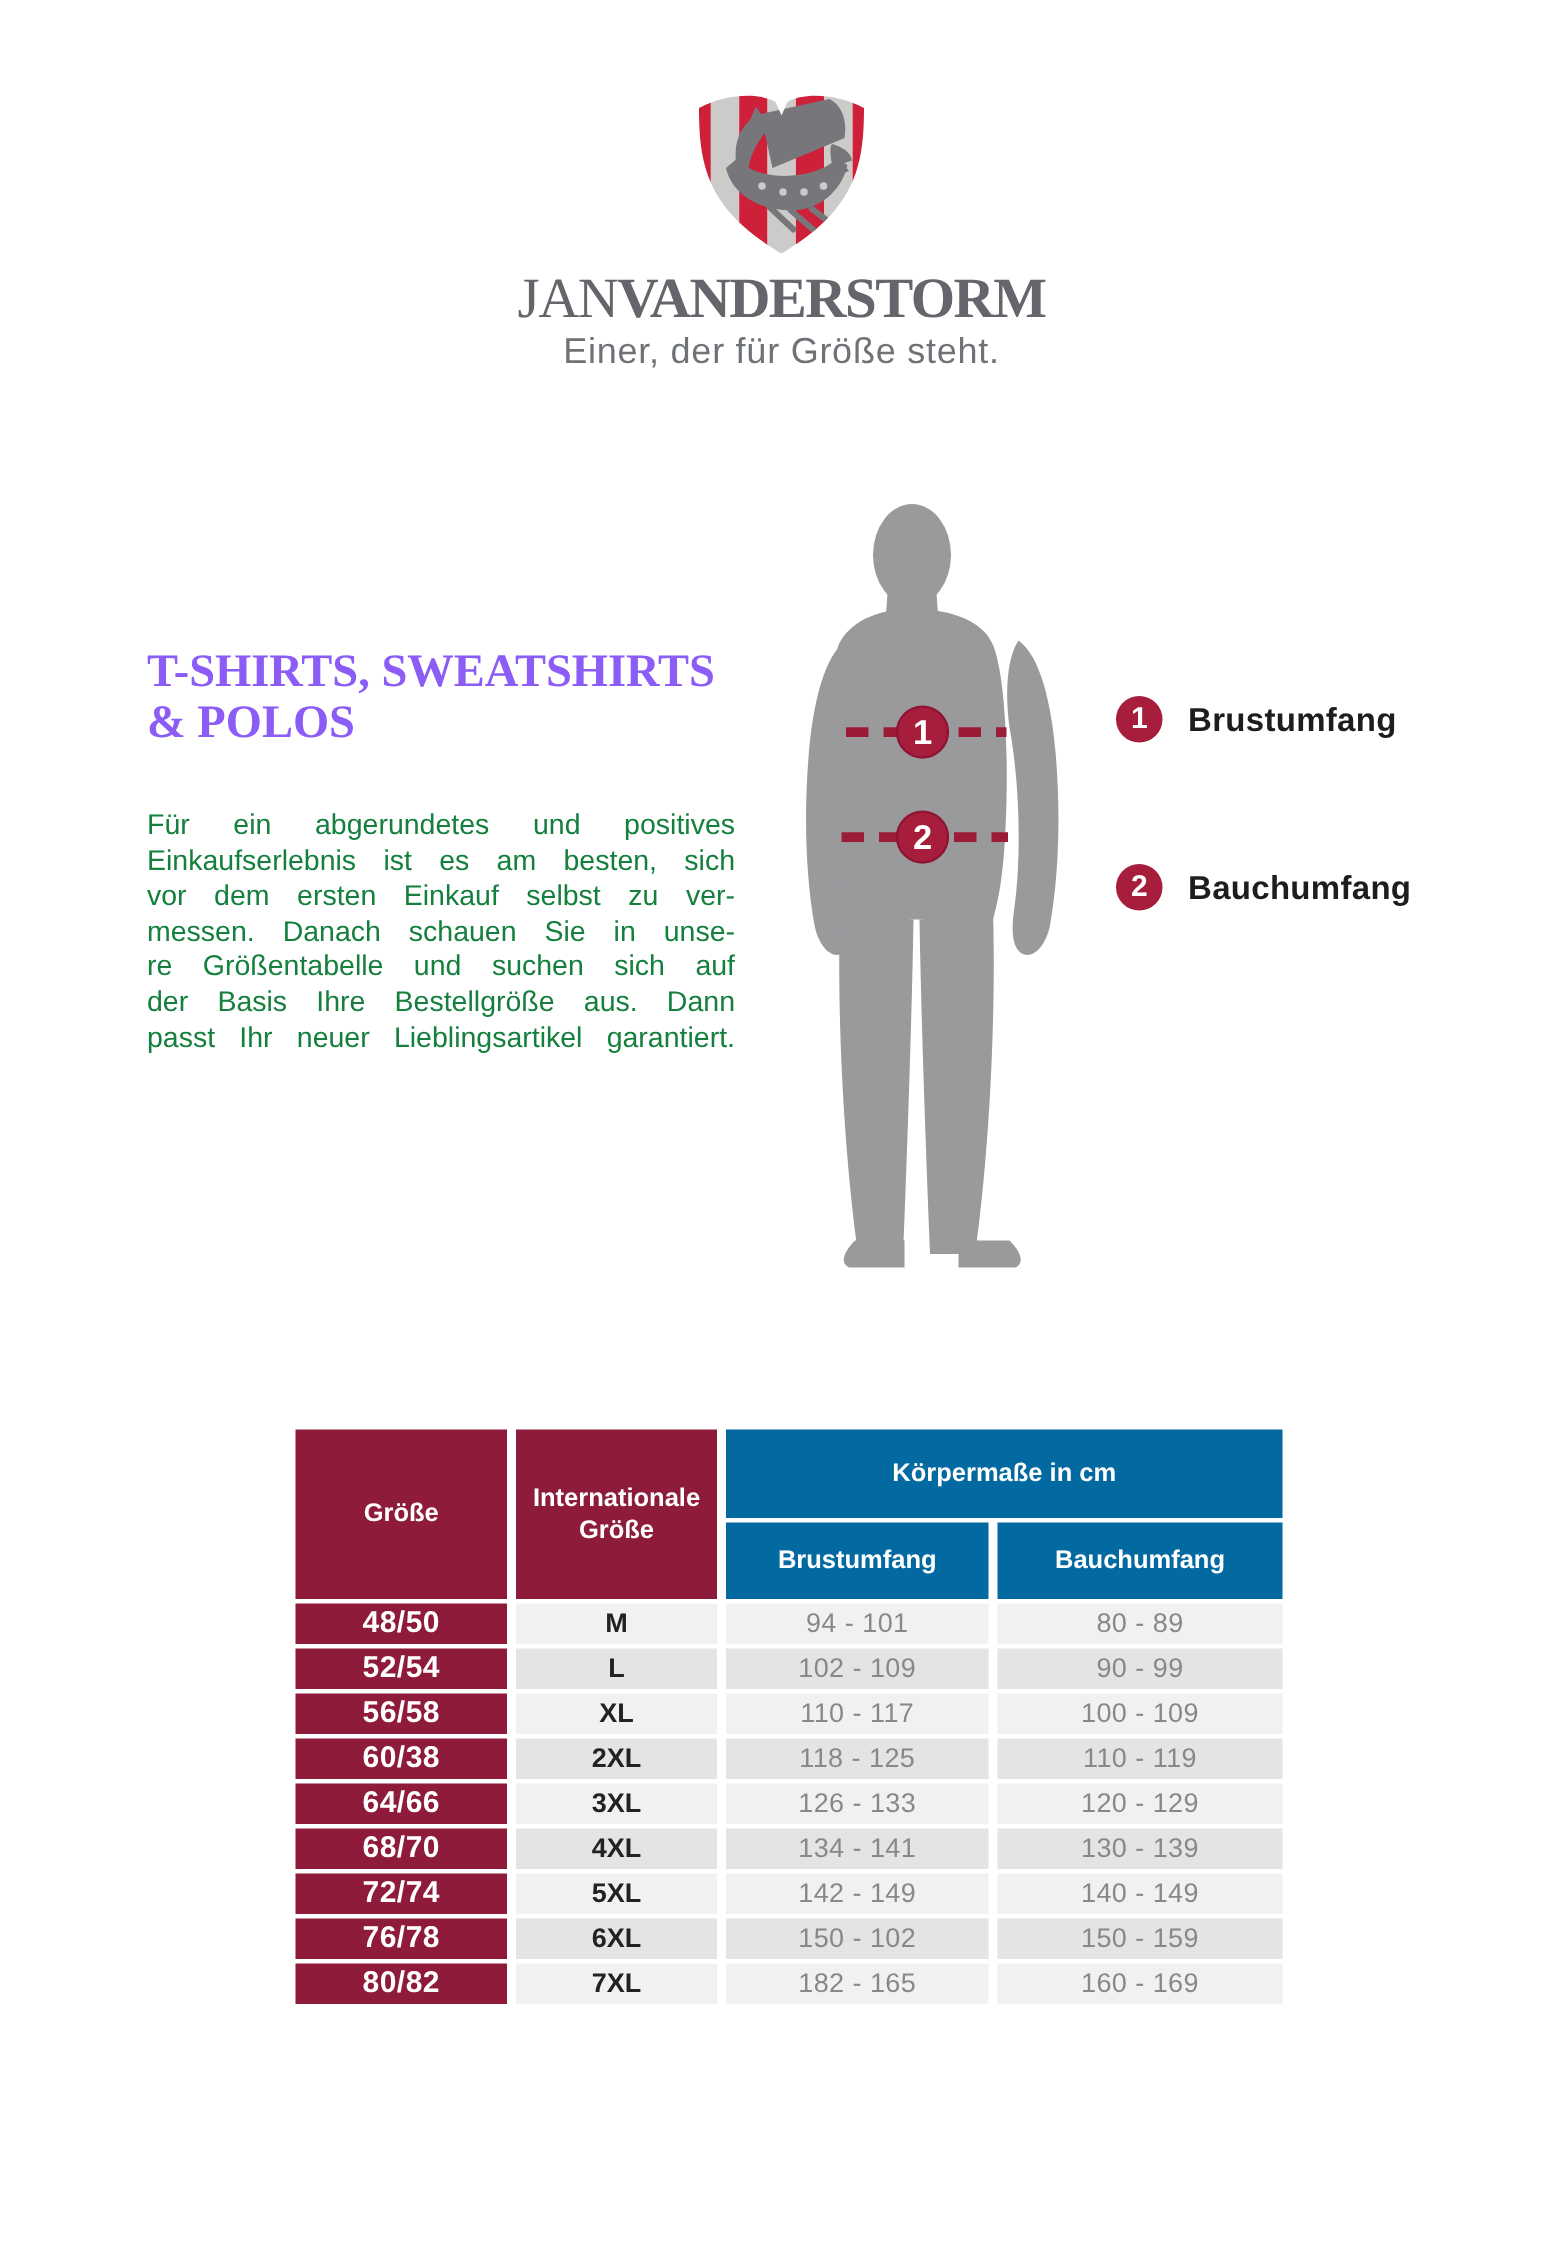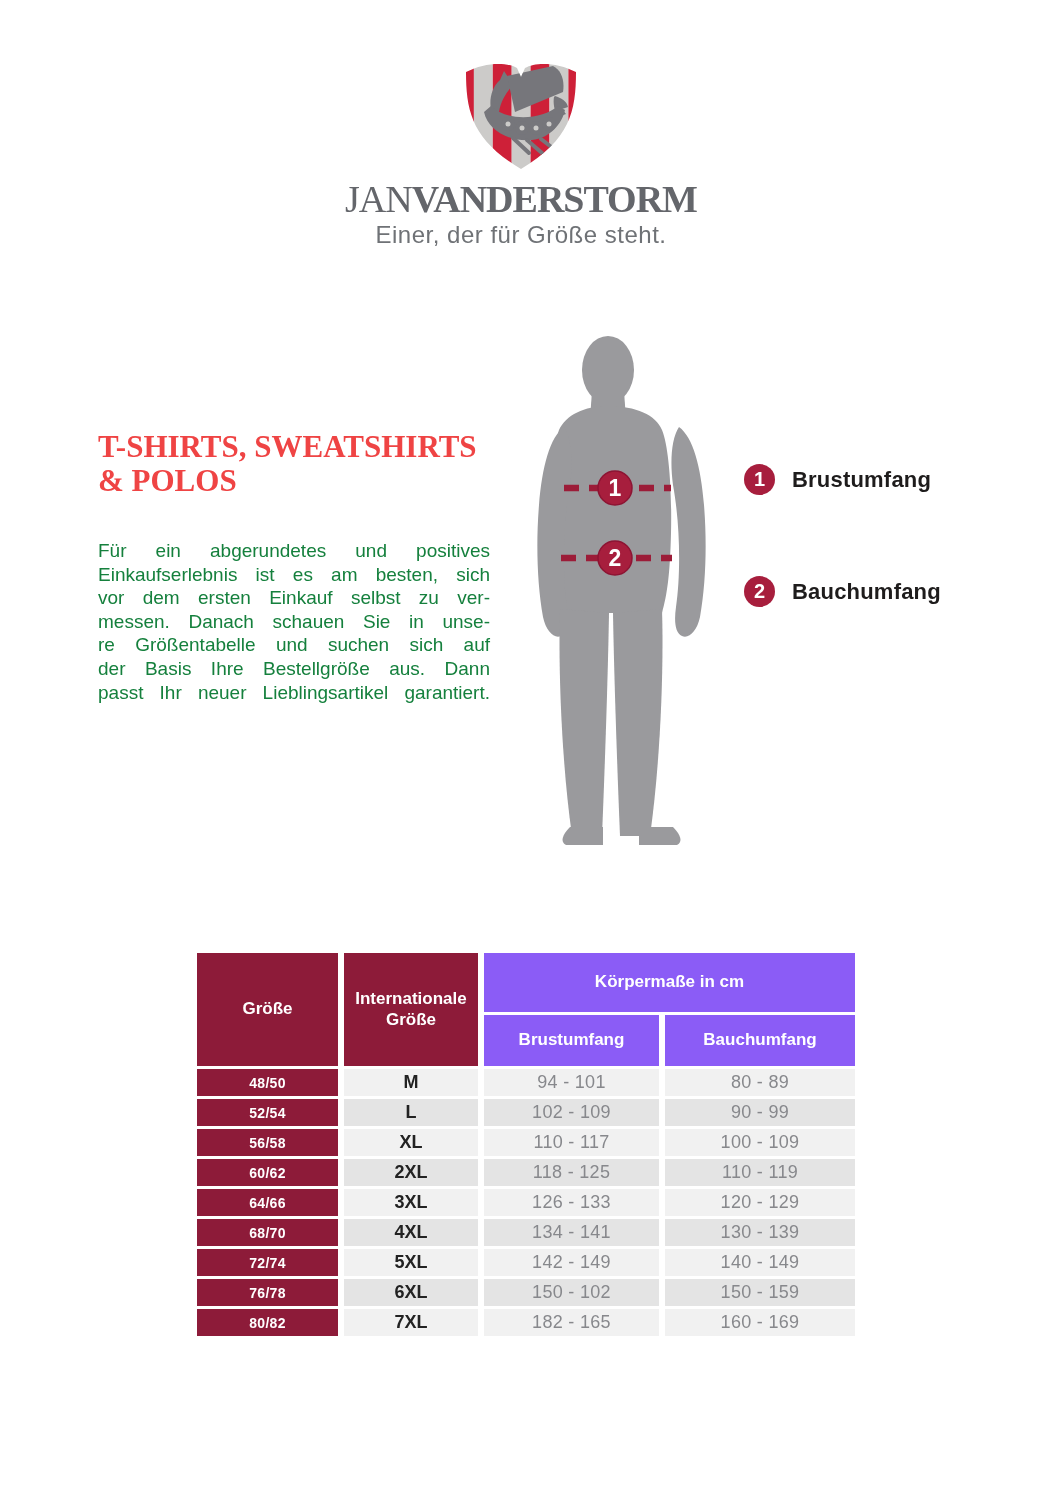--- a/index.html
+++ b/index.html
@@ -18,21 +18,21 @@
     font-size:38px;line-height:1.0;color:#64666B;letter-spacing:-1px;white-space:nowrap;
   }
   .wordmark .w-light{font-weight:400;}
   .wordmark .w-bold{font-weight:700;}
   .tagline{font-size:24px;color:#6F7276;margin-top:3px;letter-spacing:0.5px;}
 
   
   .intro{top:430px;left:98px;width:392px;}
   .intro-heading{
     font-family:"Liberation Serif","DejaVu Serif",serif;
-    font-weight:700;font-size:31px;line-height:34px;color:#ef4444;
+    font-weight:700;font-size:31px;line-height:34px;color:#8b5cf6;
     white-space:pre-line;margin:0;
   }
   .intro-body{
     margin:41px 0 0 0;font-size:19px;line-height:23.6px;color:#15803d;
     white-space:pre-line;text-align:justify;text-align-last:justify;
   }
 
   
   .figure{top:333px;left:520px;width:203px;height:519px;}
 
@@ -50,28 +50,28 @@
   
   .size-table{
     top:953px;left:197px;width:658px;
     display:grid;
     grid-template-columns:141px 134px 175px 190px;
     grid-template-rows:59px 51px;
     grid-auto-rows:27px;
     gap:3px 6px;
   }
   .cell{display:flex;align-items:center;justify-content:center;text-align:center;}
-  .th{background:#8b5cf6;color:#fff;font-weight:700;font-size:17px;line-height:1.2;}
+  .th{background:#0369a1;color:#fff;font-weight:700;font-size:17px;line-height:1.2;}
   .th-groesse{grid-column:1;grid-row:1/3;}
   .th-int{grid-column:2;grid-row:1/3;}
   .th-group{grid-column:3/5;grid-row:1;}
   .th-brust{grid-column:3;grid-row:2;}
   .th-bauch{grid-column:4;grid-row:2;}
   .maroon{background:#8D1B39;color:#fff;}
-  .td-groesse{font-weight:700;font-size:14px;letter-spacing:0.3px;}
+  .td-groesse{font-weight:700;font-size:20px;letter-spacing:0.3px;}
   .td-size{font-weight:700;font-size:18px;color:#222222;}
   .td-range{font-size:18px;color:#87888C;letter-spacing:0.3px;}
   .row-light{background:#F1F1F1;}
   .row-dark{background:#E4E4E4;}
 </style>
 </head>
 <body>
 
 <div class="abs brand">
   <svg width="132" height="117" viewBox="0 0 132 117" aria-hidden="true">
@@ -181,21 +181,21 @@
   <div class="cell maroon td-groesse">52/54</div>
   <div class="cell row-dark td-size">L</div>
   <div class="cell row-dark td-range">102 - 109</div>
   <div class="cell row-dark td-range">90 - 99</div>
 
   <div class="cell maroon td-groesse">56/58</div>
   <div class="cell row-light td-size">XL</div>
   <div class="cell row-light td-range">110 - 117</div>
   <div class="cell row-light td-range">100 - 109</div>
 
-  <div class="cell maroon td-groesse">60/62</div>
+  <div class="cell maroon td-groesse">60/38</div>
   <div class="cell row-dark td-size">2XL</div>
   <div class="cell row-dark td-range">118 - 125</div>
   <div class="cell row-dark td-range">110 - 119</div>
 
   <div class="cell maroon td-groesse">64/66</div>
   <div class="cell row-light td-size">3XL</div>
   <div class="cell row-light td-range">126 - 133</div>
   <div class="cell row-light td-range">120 - 129</div>
 
   <div class="cell maroon td-groesse">68/70</div>

